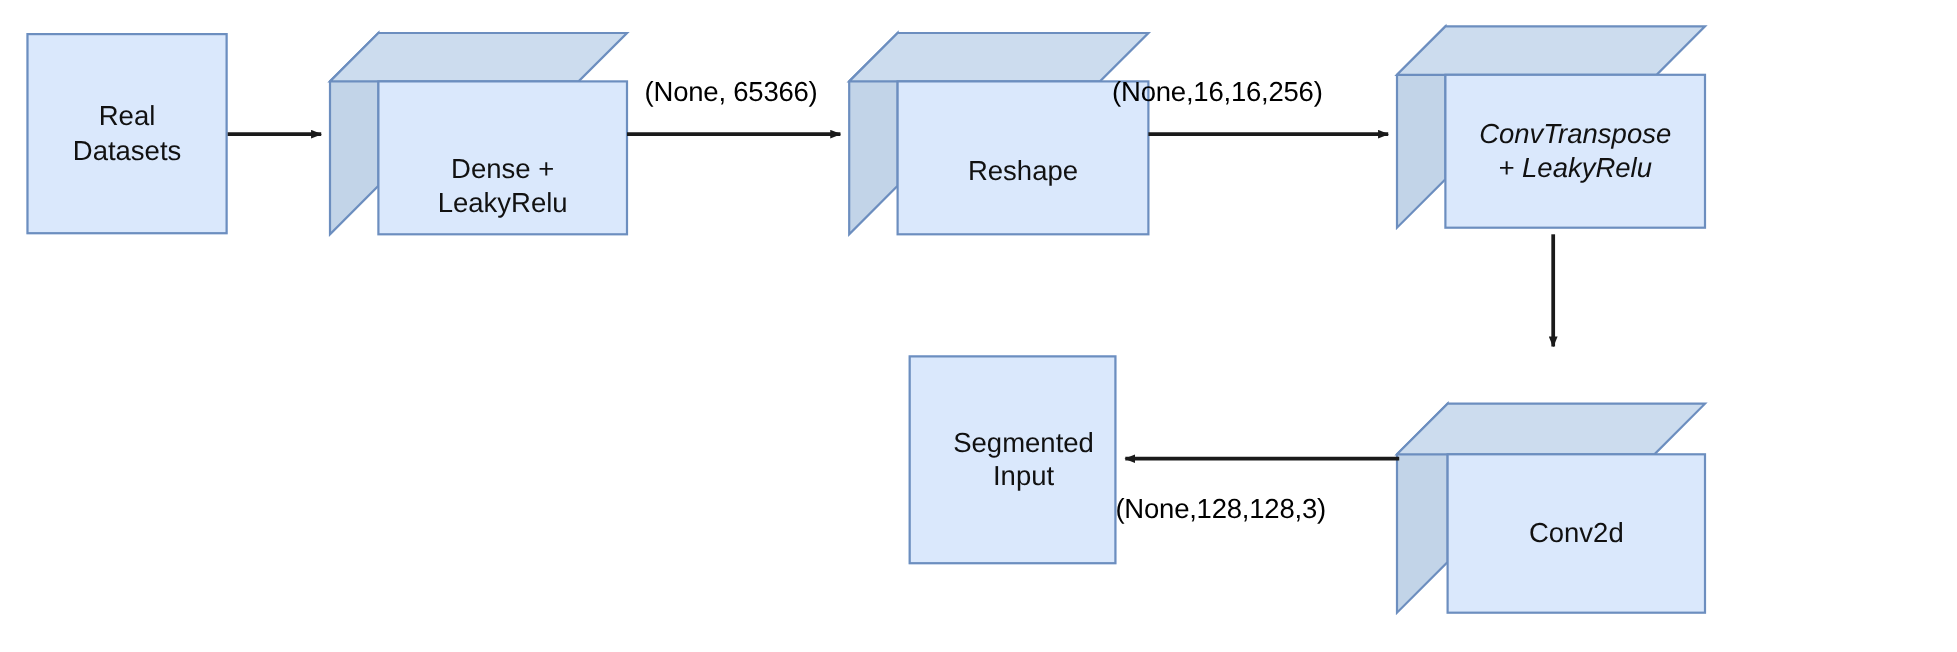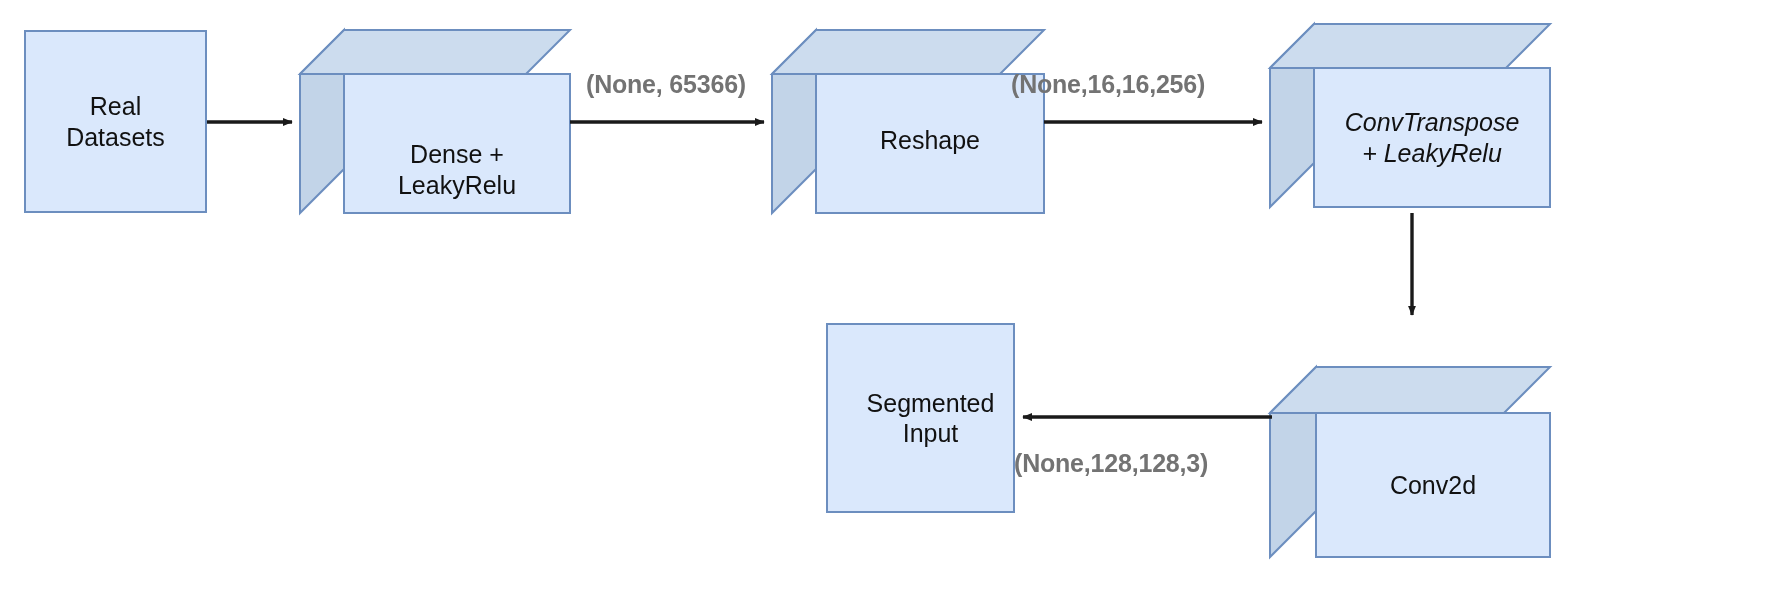--- a/index.html
+++ b/index.html
@@ -43,23 +43,23 @@
     white-space:pre-line;
     display:flex;
     align-items:center;
     justify-content:center;
     pointer-events:none;
   }
 
   
   .edge-label{
     position:absolute;
-    color:#737373;
+    color:#000000;
     font-size:25px;
-    font-weight:700;
+    font-weight:400;
     white-space:nowrap;
     letter-spacing:-0.2px;
   }
 
   
   #arrows{position:absolute;left:0;top:0;width:1779px;height:593px;overflow:visible;}
 </style>
 </head>
 <body>
 
@@ -82,21 +82,21 @@
     <div class="cube-label" style="left:44px;top:44px;width:226px;height:139px;margin-top:26px;">Dense +
 LeakyRelu</div>
   </div>
 
   <div class="cube" style="left:772px;top:30px;width:272px;height:183px;">
     <svg width="272" height="183" viewBox="0 0 272 183">
       <polygon points="0,44 44,0 44,139 0,183" fill="#c2d4e8" stroke="#6c8ebf" stroke-width="2"></polygon>
       <polygon points="0,44 44,0 272,0 228,44" fill="#ccdcee" stroke="#6c8ebf" stroke-width="2"></polygon>
       <rect x="44" y="44" width="228" height="139" fill="#dae8fc" stroke="#6c8ebf" stroke-width="2"></rect>
     </svg>
-    <div class="cube-label" style="left:44px;top:28px;width:228px;height:165px;">Reshape</div>
+    <div class="cube-label" style="left:44px;top:44px;width:228px;height:165px;">Reshape</div>
   </div>
 
   <div class="cube" style="left:1270px;top:24px;width:280px;height:183px;font-style:italic;">
     <svg width="280" height="183" viewBox="0 0 280 183">
       <polygon points="0,44 44,0 44,139 0,183" fill="#c2d4e8" stroke="#6c8ebf" stroke-width="2"></polygon>
       <polygon points="0,44 44,0 280,0 236,44" fill="#ccdcee" stroke="#6c8ebf" stroke-width="2"></polygon>
       <rect x="44" y="44" width="236" height="139" fill="#dae8fc" stroke="#6c8ebf" stroke-width="2"></rect>
     </svg>
     <div class="cube-label" style="left:40px;top:44px;width:244px;height:139px;">ConvTranspose
 + LeakyRelu</div>

